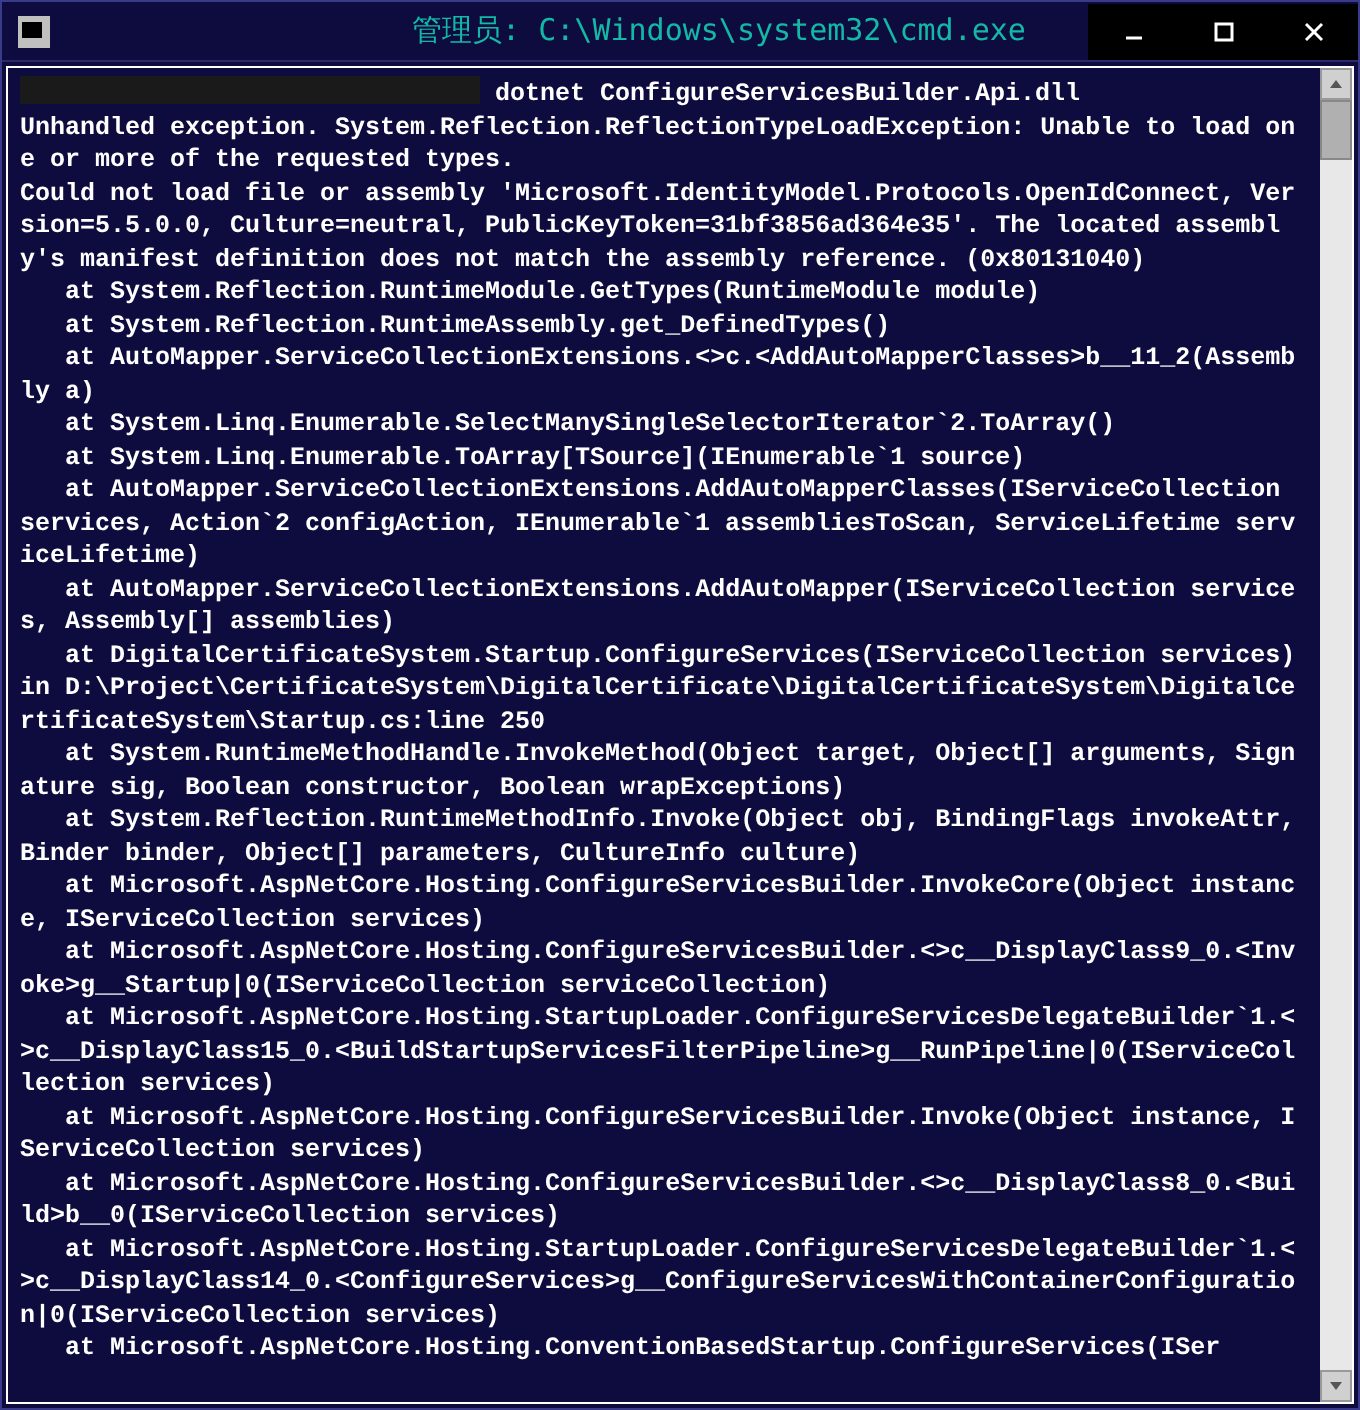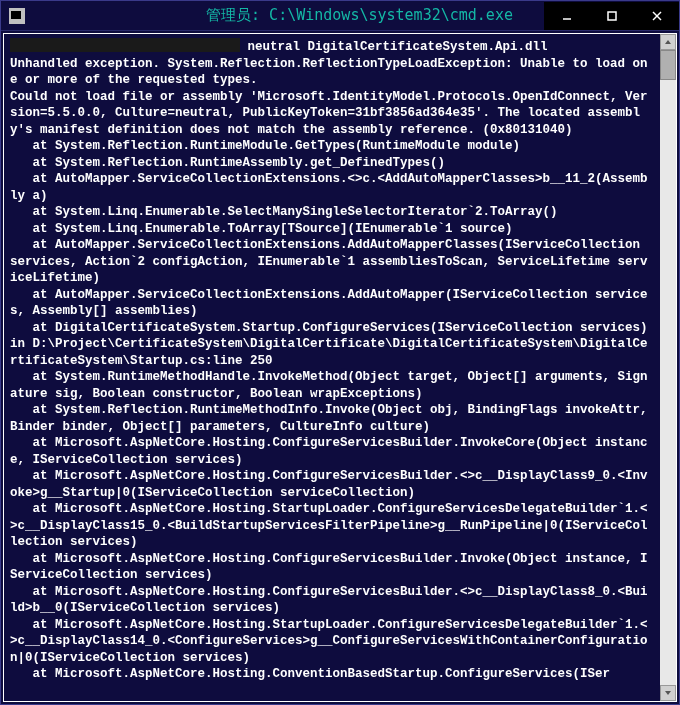--- a/index.html
+++ b/index.html
@@ -165,21 +165,21 @@
       </div>
       <div class="win-btn close">
         <svg width="12" height="12" viewBox="0 0 12 12">
             <line x1="2" y1="2" x2="10" y2="10"></line>
             <line x1="10" y1="2" x2="2" y2="10"></line>
           </svg>
       </div>
     </div>
   </div>
   <div class="terminal-area">
-    <div class="terminal-content"><span class="redacted"></span> <span>neutral DigitalCertificateSystem.Api.dll</span>
+    <div class="terminal-content"><span class="redacted"></span> <span>dotnet ConfigureServicesBuilder.Api.dll</span>
 <span>Unhandled exception. System.Reflection.ReflectionTypeLoadException: Unable to load one or more of the requested types.
 Could not load file or assembly 'Microsoft.IdentityModel.Protocols.OpenIdConnect, Version=5.5.0.0, Culture=neutral, PublicKeyToken=31bf3856ad364e35'. The located assembly's manifest definition does not match the assembly reference. (0x80131040)
    at System.Reflection.RuntimeModule.GetTypes(RuntimeModule module)
    at System.Reflection.RuntimeAssembly.get_DefinedTypes()
    at AutoMapper.ServiceCollectionExtensions.&lt;&gt;c.&lt;AddAutoMapperClasses&gt;b__11_2(Assembly a)
    at System.Linq.Enumerable.SelectManySingleSelectorIterator`2.ToArray()
    at System.Linq.Enumerable.ToArray[TSource](IEnumerable`1 source)
    at AutoMapper.ServiceCollectionExtensions.AddAutoMapperClasses(IServiceCollection services, Action`2 configAction, IEnumerable`1 assembliesToScan, ServiceLifetime serviceLifetime)
    at AutoMapper.ServiceCollectionExtensions.AddAutoMapper(IServiceCollection services, Assembly[] assemblies)
    at DigitalCertificateSystem.Startup.ConfigureServices(IServiceCollection services) in D:\Project\CertificateSystem\DigitalCertificate\DigitalCertificateSystem\DigitalCertificateSystem\Startup.cs:line 250

